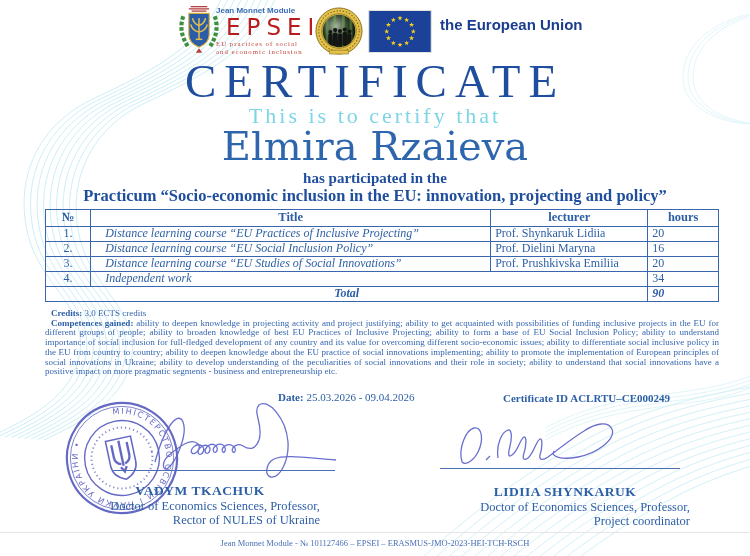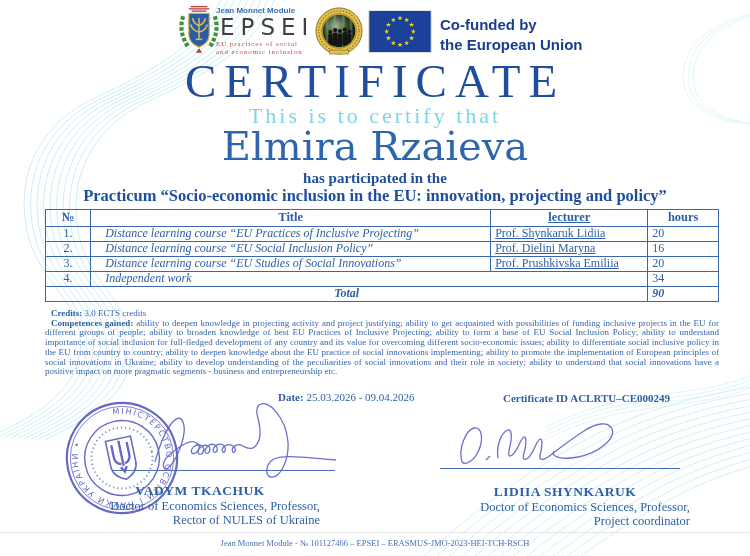--- a/index.html
+++ b/index.html
@@ -6,40 +6,40 @@
   .cert{
     position:relative;width:750px;height:556px;background:#ffffff;
     overflow:hidden;font-family:"Liberation Serif",serif;color:#2d5fa6;
   }
   .abs{position:absolute;}
   .center{left:0;right:0;text-align:center;}
 
   
   .epsei-block{left:216px;top:7px;width:102px;text-align:left;line-height:1;}
   .jm-label{font-family:"Liberation Sans",sans-serif;font-size:8px;font-weight:bold;color:#3a6db5;}
-  .epsei-word{font-family:"DejaVu Sans",sans-serif;font-size:23px;color:#404040;letter-spacing:6px;margin:1px 0 1px 4px;font-weight:400;}
+  .epsei-word{font-family:"DejaVu Sans",sans-serif;font-size:23px;color:#b91c1c;letter-spacing:6px;margin:1px 0 1px 10px;font-weight:400;}
   .epsei-sub{font-size:6.8px;color:#c0453a;letter-spacing:1px;line-height:1.25;font-family:"Liberation Serif",serif;}
   .cofunded{left:440px;top:15px;font-family:"Liberation Sans",sans-serif;font-weight:bold;
     font-size:15px;color:#1b3d8f;line-height:1.3;}
 
   
   .t-cert{top:54px;font-size:47px;letter-spacing:8px;color:#1f4e9e;}
   .t-certify{top:103px;font-size:22px;letter-spacing:3px;color:#7cd6e6;}
   .t-name{top:123px;font-size:40px;color:#2e66ae;font-family:"DejaVu Serif",serif;}
   .t-part{top:170px;font-size:15px;color:#1f4e9e;font-weight:bold;}
   .t-pract{top:186px;font-size:16.5px;color:#1f4e9e;font-weight:bold;}
 
   
   table.courses{left:45px;top:209px;width:674px;border-collapse:collapse;position:absolute;
     font-size:12px;color:#2d5fa6;}
   table.courses td,table.courses th{border:1px solid #3a66ad;padding:0 4px;height:14px;line-height:1.1;}
   table.courses th{font-size:12.5px;height:16px;}
   .col-num{width:38px;text-align:center;}
   .col-title{width:405px;}
-  .col-lect{width:155px;text-decoration:underline;}
+  .col-lect{width:155px;}
   .col-hours{width:64px;}
   .cell-title{font-style:italic;padding-left:14px !important;}
   .row-total td{font-weight:bold;font-style:italic;height:15px;}
 
   
   .credits{left:45px;top:309px;width:674px;font-size:9px;line-height:9.7px;color:#3566ae;text-align:justify;}
   .credits b{color:#2d5fa6;margin-left:6px;}
 
   
   .date-line{left:278px;top:391px;font-size:11px;color:#2d5fa6;}
@@ -185,21 +185,20 @@
       <use href="#star" transform="translate(30,33)"></use>
         <use href="#star" transform="translate(23.5,31.26)"></use>
       <use href="#star" transform="translate(18.74,26.5)"></use>
         <use href="#star" transform="translate(17,20)"></use>
       <use href="#star" transform="translate(18.74,13.5)"></use>
         <use href="#star" transform="translate(23.5,8.74)"></use>
     </g>
   </svg>
 
   <div class="abs cofunded">
-    <div>Co-funded by</div>
     <div>the European Union</div>
   </div>
 
   <div class="abs center t-cert">CERTIFICATE</div>
   <div class="abs center t-certify">This is to certify that</div>
   <div class="abs center t-name">Elmira Rzaieva</div>
   <div class="abs center t-part">has participated in the</div>
   <div class="abs center t-pract">Practicum “Socio-economic inclusion in the EU: innovation, projecting and policy”</div>
 
   <table class="courses">

